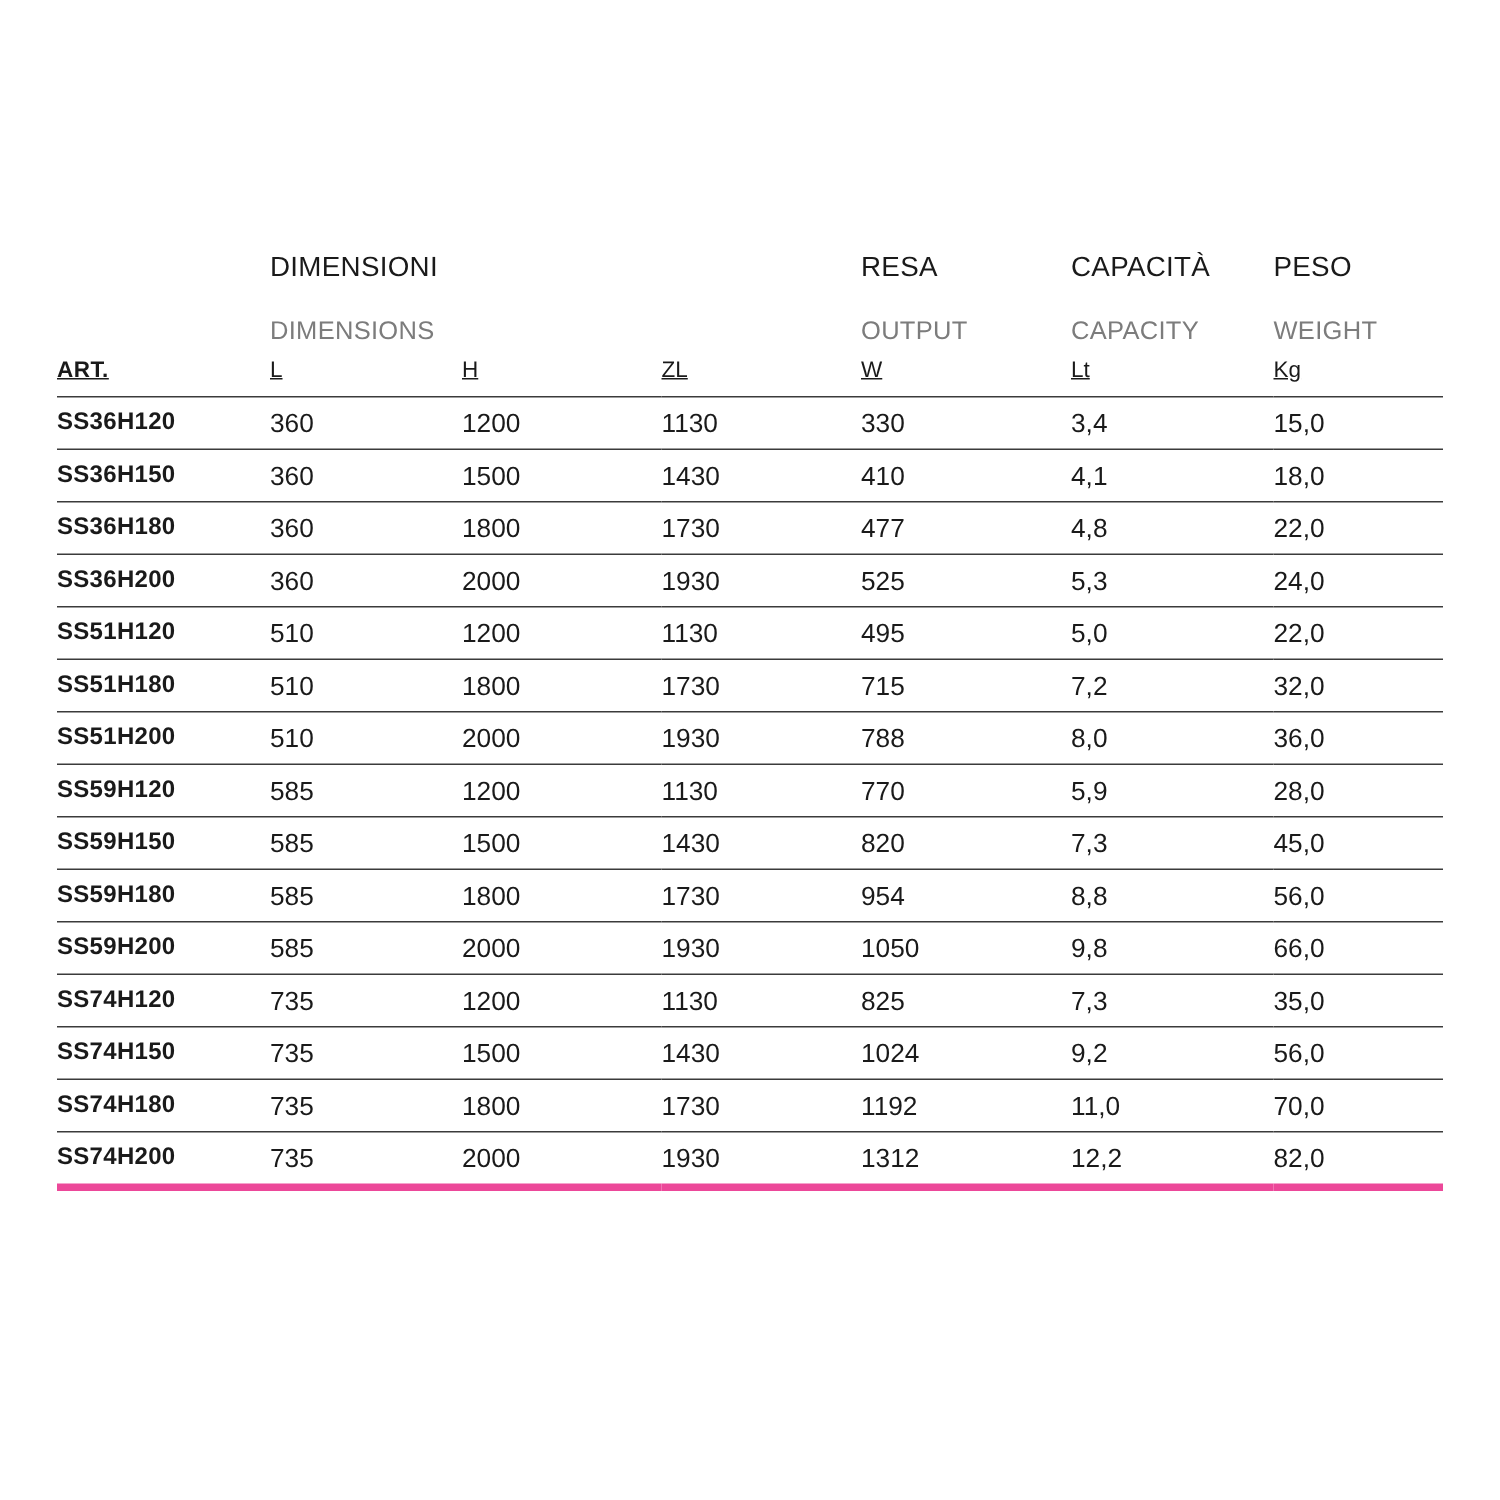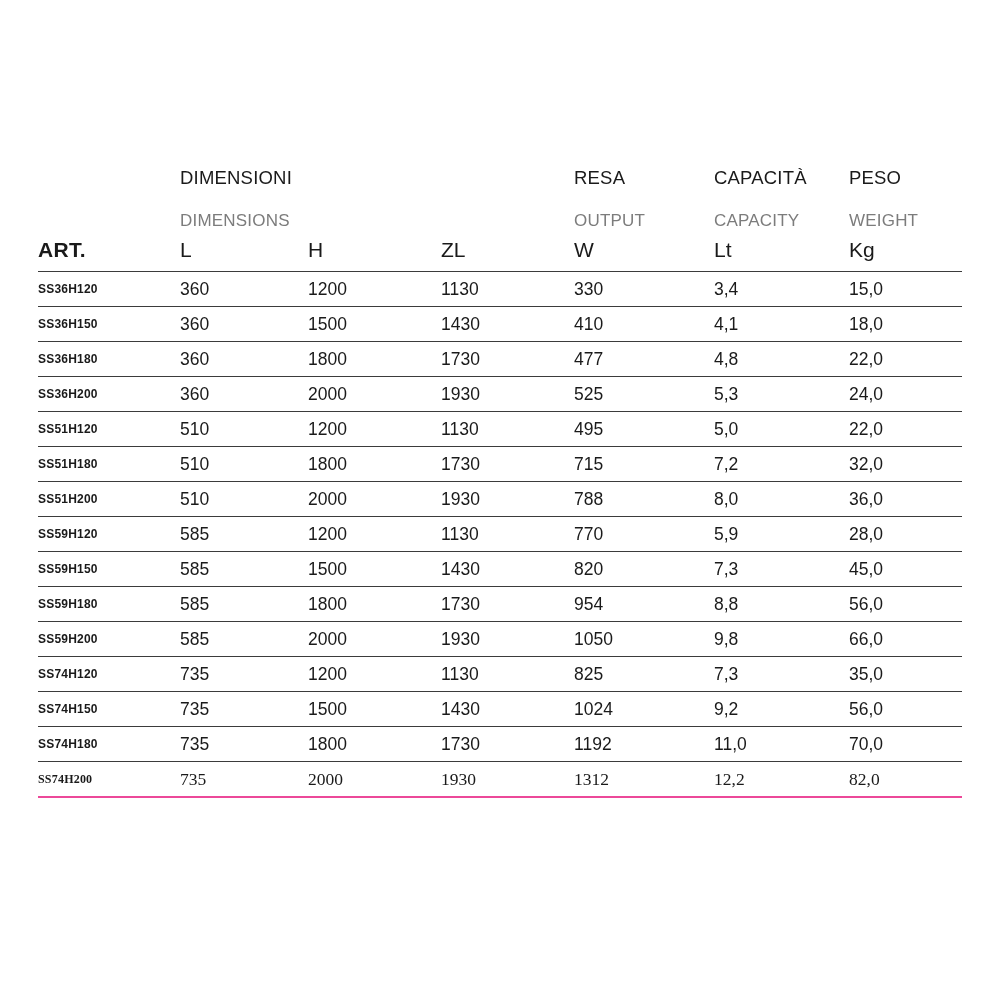--- a/index.html
+++ b/index.html
@@ -59,48 +59,48 @@
   .grp .en {
     font-size: 17px;
     letter-spacing: 0.2px;
     color: #7c7c7c;
     white-space: nowrap;
     margin-top: 24px;
   }
 
   
   tr.label-row td {
-    font-size: 21px;
+    font-size: 15px;
     padding: 2px 0 9px 0;
     vertical-align: bottom;
     border: none;
     white-space: nowrap;
+    text-decoration: underline;
   }
   tr.label-row td.art-label {
     font-weight: bold;
     letter-spacing: 0.3px;
   }
 
   
   tr.data-row td {
     font-size: 17.5px;
     height: 34px;
     padding: 0;
     vertical-align: middle;
     border-top: 1px solid #3b3b3b;
     white-space: nowrap;
   }
   tr.data-row td.art {
     font-weight: bold;
     letter-spacing: 0.2px;
-    font-size: 12px;
+    font-size: 16px;
   }
   tr.data-row:last-child td {
-    border-bottom: 2px solid #ec4899;
-    font-family: Liberation Serif, serif;
+    border-bottom: 5px solid #ec4899;
   }
 </style>
 </head>
 <body>
 
 <div class="sheet">
 
   <table class="spec">
     <colgroup>
       <col class="c-art">

